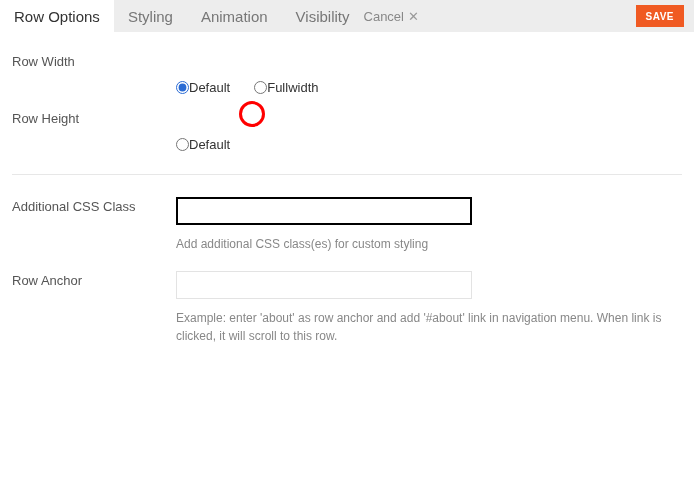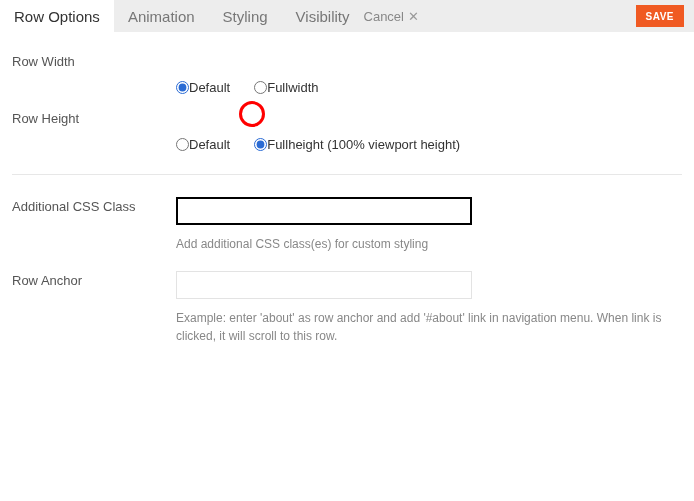--- a/index.html
+++ b/index.html
@@ -141,24 +141,24 @@
 </style>
 </head>
 <body>
 
 <div class="header">
   <div class="tabs">
     <div class="tab active">
         <span>Row Options</span>
       </div>
     <div class="tab">
+        <span>Styling</span>
+      </div>
+    <div class="tab">
         <span>Animation</span>
-      </div>
-    <div class="tab">
-        <span>Styling</span>
       </div>
     <div class="tab">
         <span>Visibility</span>
       </div>
   </div>
   <div class="header-rest">
     <span class="cancel">
       <span>Cancel</span>
       <span class="x">✕</span>
     </span>
@@ -185,24 +185,20 @@
   </div>
 
   <div class="row">
     <div class="label-col">Row Height</div>
     <div class="input-col" style="position:relative;">
       <div class="radio-group">
         <label class="radio-item">
           <input type="radio" name="row_height" style="">
           <span>Default</span>
         </label>
-        <label class="radio-item" style="margin-right:0;">
-          <input type="radio" name="row_height" checked="" style="">
-          <span>Fullheight (100% viewport height)</span>
-        </label>
       </div>
       <div class="circle-overlay" style="left:63px; top:-8px;"></div>
     </div>
   </div>
 
   <hr class="sep">
 
   <div class="row" style="align-items:flex-start;">
     <div class="label-col">Additional CSS Class</div>
     <div class="input-col">

